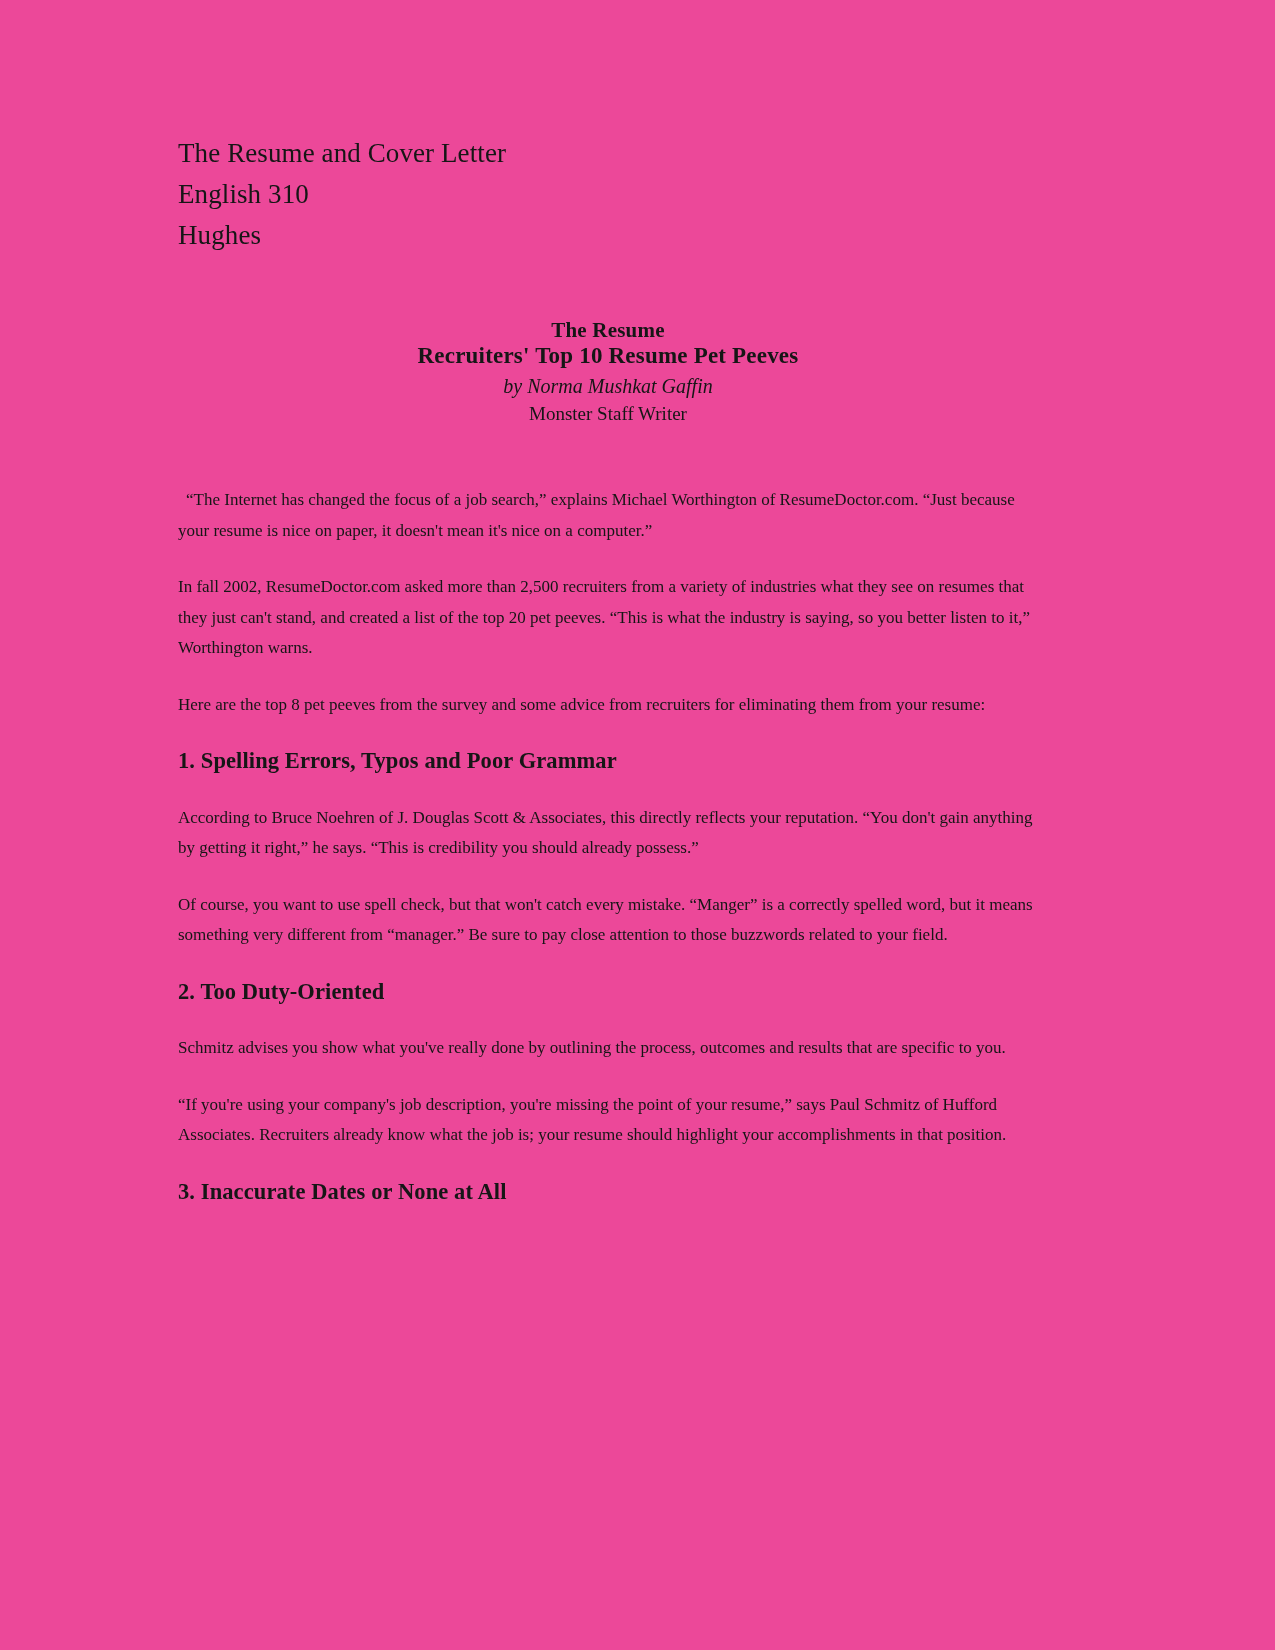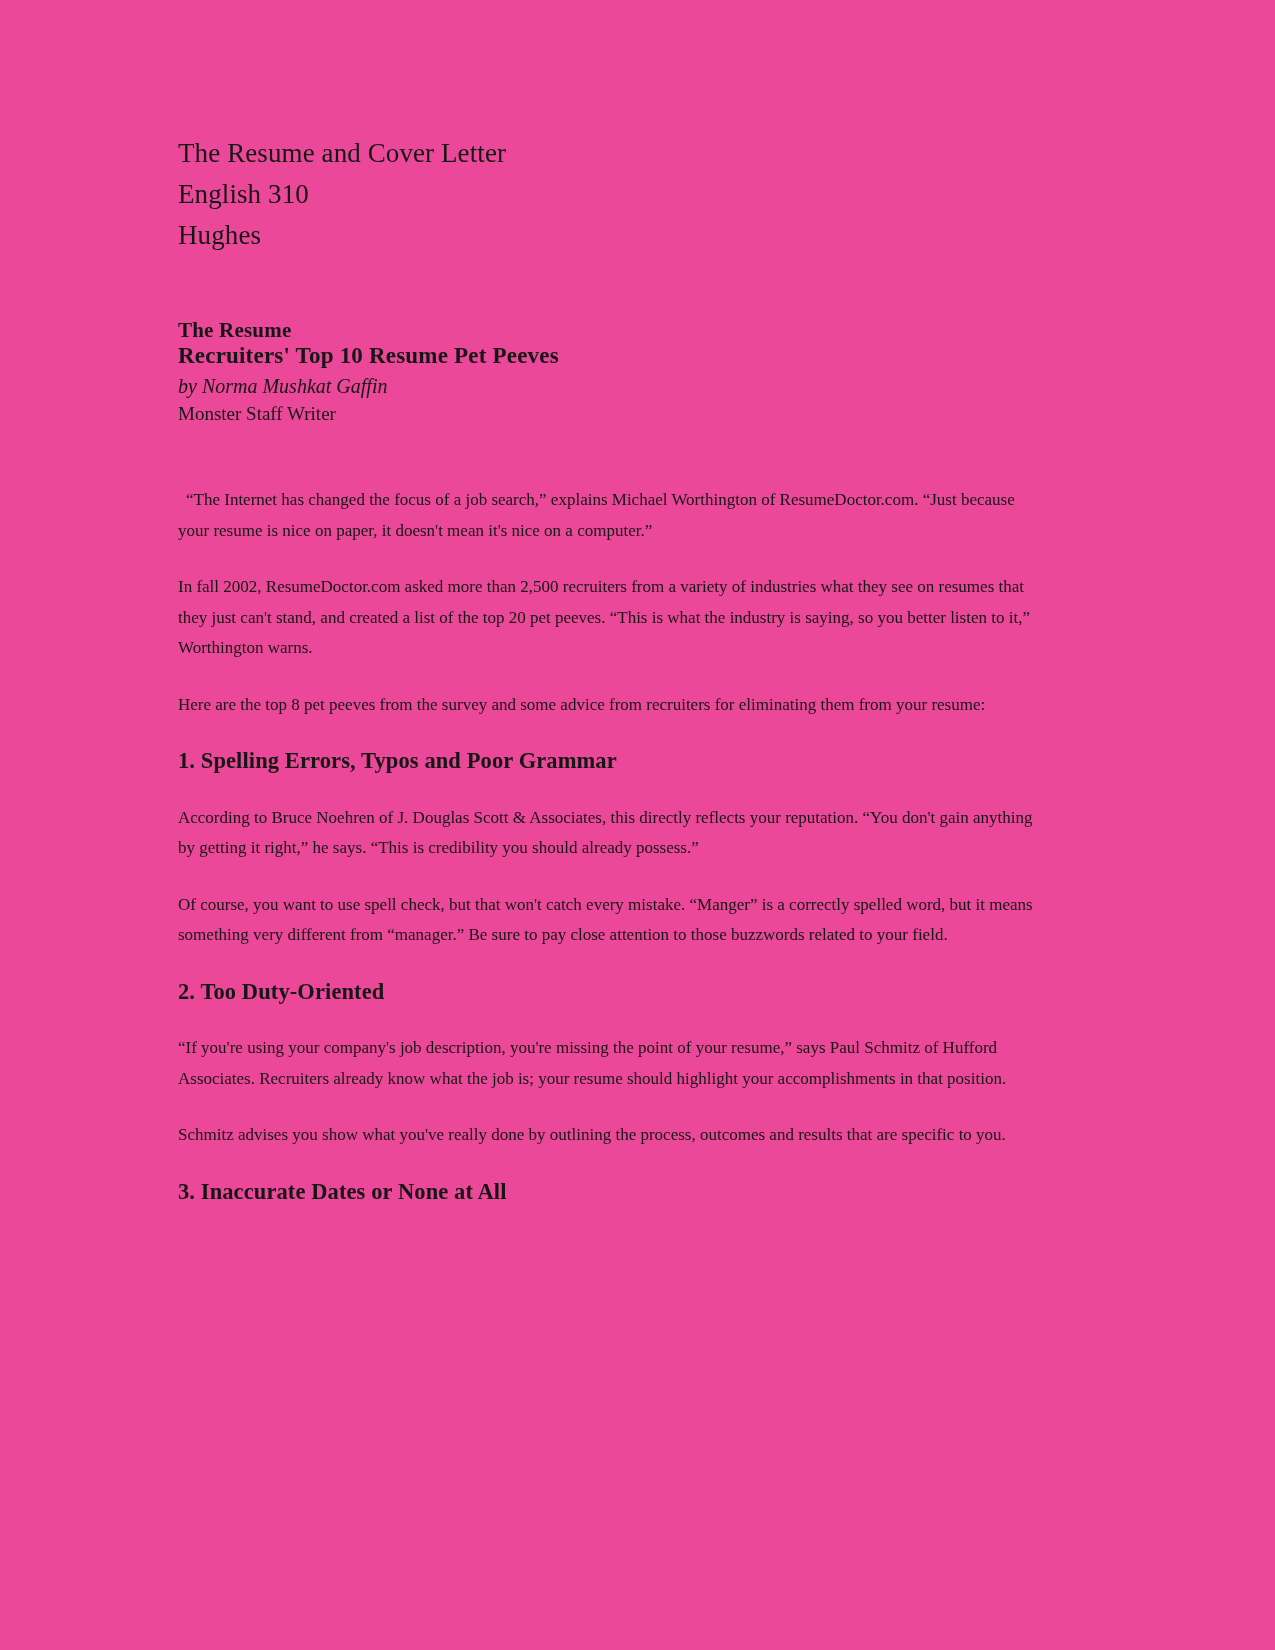--- a/index.html
+++ b/index.html
@@ -31,20 +31,21 @@
     line-height: 41px;
     letter-spacing: 0.1px;
   }
   .course-header div {
     white-space: nowrap;
   }
 
   
   .title-block {
     margin-top: 62px;
+    text-align: center;
   }
   .doc-section-title {
     font-size: 21px;
     font-weight: bold;
     letter-spacing: 0.2px;
   }
   .article-title {
     font-size: 23px;
     font-weight: bold;
     letter-spacing: 0.2px;
@@ -102,20 +103,20 @@
     <div class="body-area">
       <p class="para first-indent">“The Internet has changed the focus of a job search,” explains Michael Worthington of ResumeDoctor.com. “Just because your resume is nice on paper, it doesn't mean it's nice on a computer.”</p>
       <p class="para">In fall 2002, ResumeDoctor.com asked more than 2,500 recruiters from a variety of industries what they see on resumes that they just can't stand, and created a list of the top 20 pet peeves. “This is what the industry is saying, so you better listen to it,” Worthington warns.</p>
       <p class="para">Here are the top 8 pet peeves from the survey and some advice from recruiters for eliminating them from your resume:</p>
 
       <h3 class="peeve-heading">1. Spelling Errors, Typos and Poor Grammar</h3>
       <p class="para">According to Bruce Noehren of J. Douglas Scott &amp; Associates, this directly reflects your reputation. “You don't gain anything by getting it right,” he says. “This is credibility you should already possess.”</p>
       <p class="para">Of course, you want to use spell check, but that won't catch every mistake. “Manger” is a correctly spelled word, but it means something very different from “manager.” Be sure to pay close attention to those buzzwords related to your field.</p>
 
       <h3 class="peeve-heading">2. Too Duty-Oriented</h3>
+      <p class="para">Schmitz advises you show what you've really done by outlining the process, outcomes and results that are specific to you.</p>
       <p class="para">“If you're using your company's job description, you're missing the point of your resume,” says Paul Schmitz of Hufford Associates. Recruiters already know what the job is; your resume should highlight your accomplishments in that position.</p>
-      <p class="para">Schmitz advises you show what you've really done by outlining the process, outcomes and results that are specific to you.</p>
 
       <h3 class="peeve-heading">3. Inaccurate Dates or None at All</h3>
     </div>
 
   </div>
 </div>
 
 </body></html>

